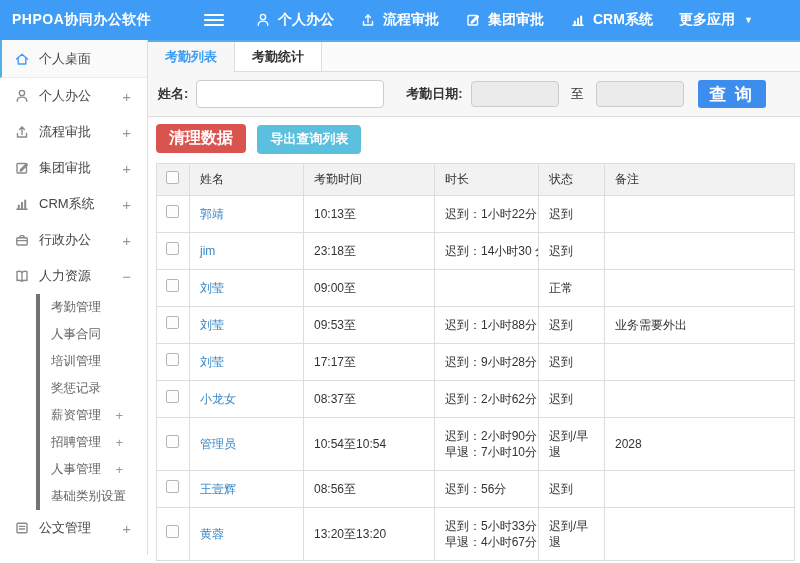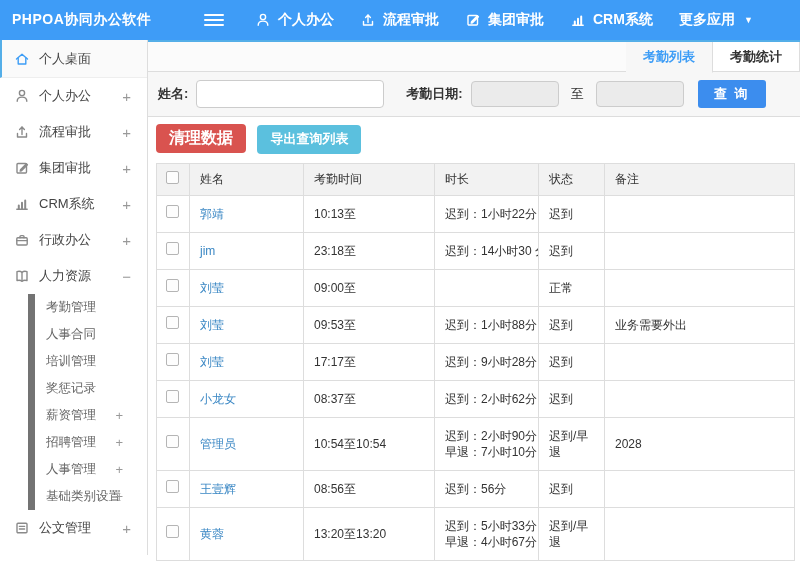--- a/index.html
+++ b/index.html
@@ -22,45 +22,45 @@
   
   .sidebar { position:absolute; top:40px; left:0; width:148px; height:515px;
     background:#fff; border-right:1px solid #ddd; overflow:hidden; }
   .navline { height:36px; display:flex; align-items:center; padding-left:14px;
     color:#444; font-size:13px; cursor:pointer; position:relative; }
   .navline .icon16 { color:#8a8a8a; margin-right:9px; flex:none; }
   .navline.active { height:38px; background:#fafafa; border-left:2px solid #54aee8;
     border-bottom:1px solid #eee; padding-left:12px; }
   .navline.active .icon16 { color:#3d9df6; }
   .navline .plus { position:absolute; right:16px; color:#999; font-size:15px; font-weight:400; }
-  .subnav { margin-left:28px; border-left:7px solid #737373; }
+  .subnav { margin-left:36px; border-left:4px solid #737373; }
   .subline { height:27px; display:flex; align-items:center; padding-left:11px;
     color:#666; font-size:12.5px; cursor:pointer; position:relative; }
   .subline .plus { position:absolute; right:24px; color:#999; font-size:13px; }
 
   
   .main { margin-left:148px; border-top:2px solid #54aee8; }
-  .tabbar { display:flex; background:#fbfbfb; border-bottom:1px solid #ddd; height:30px;justify-content:flex-end; }
+  .tabbar { display:flex; background:#fbfbfb; border-bottom:1px solid #ddd; height:30px; }
   .tab { padding:0 17px; line-height:29px; font-size:13px; font-weight:bold; color:#333;
     background:#fff; border-right:1px solid #ddd; cursor:pointer; white-space:nowrap; }
   .tab:first-child { border-left:none; }
   .tab.active { color:var(--accent-blue,#3d9df6); background:#f7f7f7; height:31px;
     border-bottom:1px solid #f7f7f7; }
 
   .filterbar { height:45px; background:#f7f7f7; border-bottom:1px solid #ddd;
     display:flex; align-items:center; padding:0 10px; font-size:13px; color:#333; }
   .flabel { font-weight:bold; margin-right:8px; white-space:nowrap; }
   .txtinput { width:188px; height:28px; border:1px solid #ccc; border-radius:4px;
     background:#fff; padding:0 8px; font-size:12px; outline:none; }
   .dateinput { width:88px; height:26px; border:1px solid #ccc; border-radius:4px;
     background:#ebebeb; padding:0 6px; font-size:12px; outline:none; }
   .tolabel { margin:0 12px; }
   .gap1 { width:22px; } 
   .btn-query { margin-left:14px; width:68px; height:28px; background:var(--query-blue,#3c8dee);
-    color:#fff; border:none; border-radius:3px; font-size:13px; font-weight:bold;
+    color:#fff; border:none; border-radius:3px; font-size:17px; font-weight:bold;
     letter-spacing:2px; cursor:pointer; }
 
   .actionsbar { padding:7px 8px; background:#fff; }
   .btn-danger { background:var(--danger-red,#d9534f); color:#fff; border:none; border-radius:4px;
     height:29px; padding:0 13px; font-size:16px; font-weight:bold; cursor:pointer; }
   .btn-export { background:var(--export-cyan,#5bc0de); color:#fff; border:none; border-radius:4px;
     height:29px; padding:0 13px; font-size:13px; font-weight:bold; margin-left:7px; cursor:pointer; }
 
   table.grid { margin:2px 8px 0 8px; width:calc(100% - 13px); border-collapse:collapse;
     font-size:12px; table-layout:fixed; }

